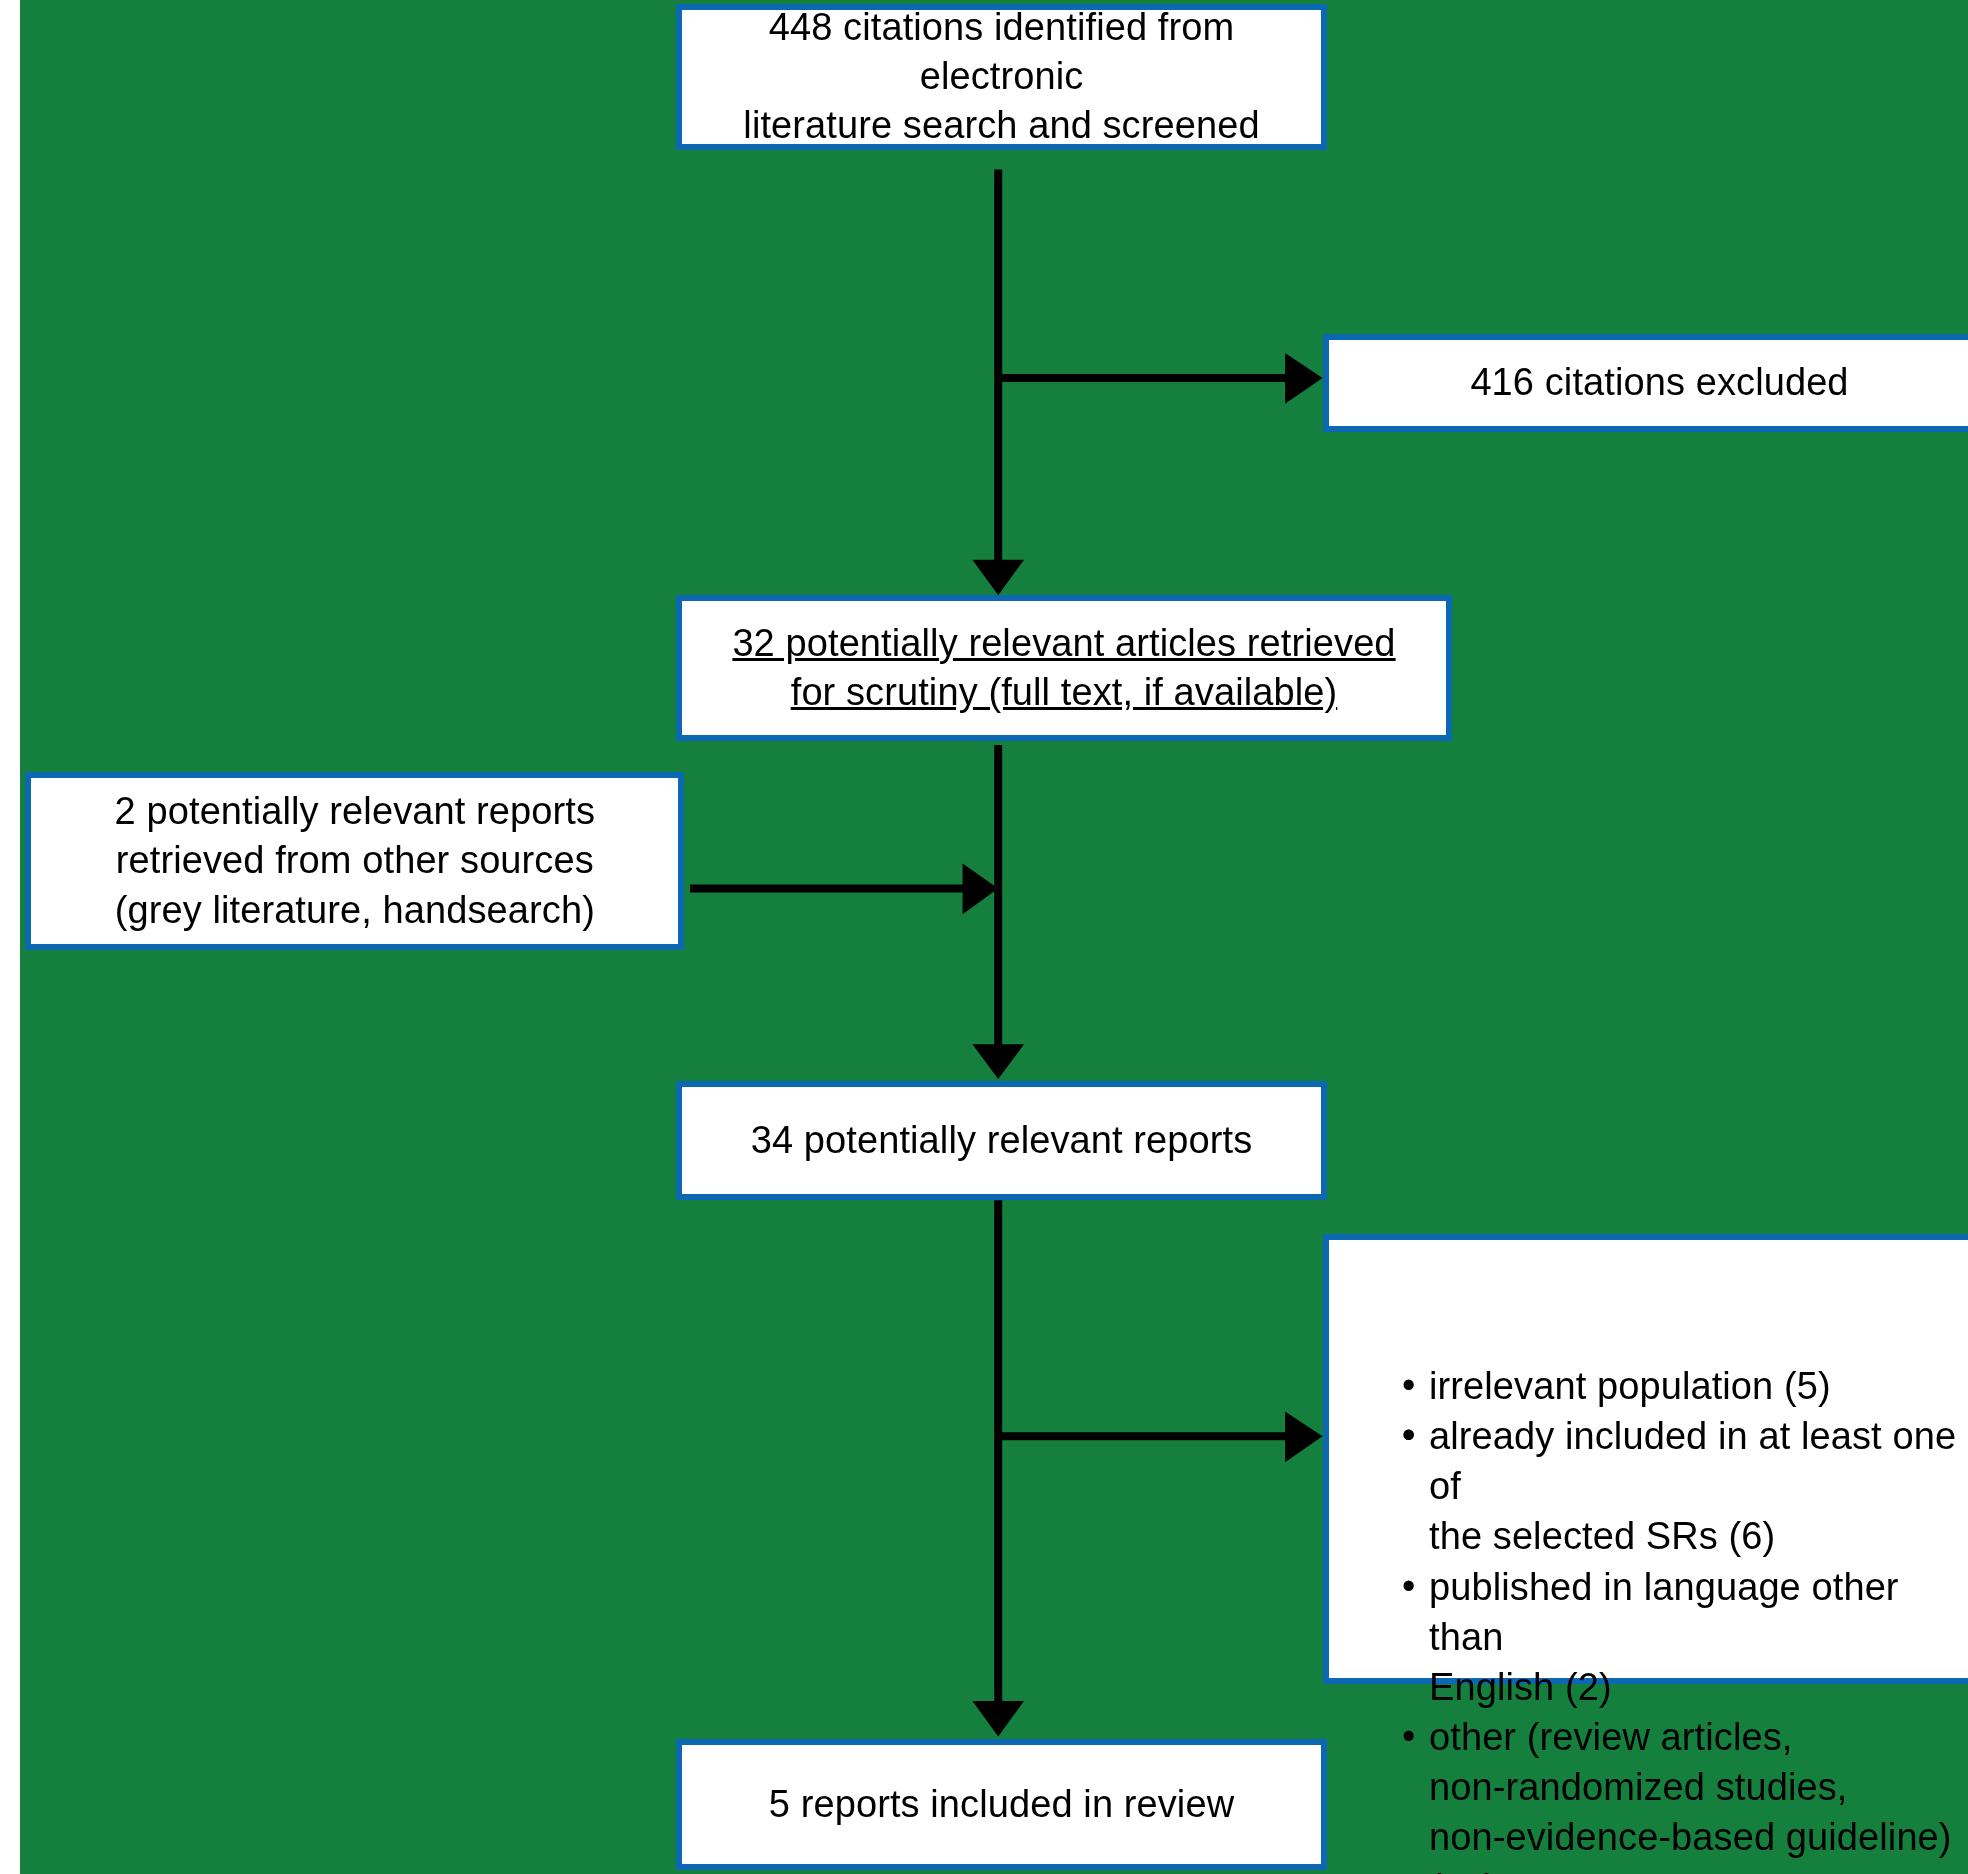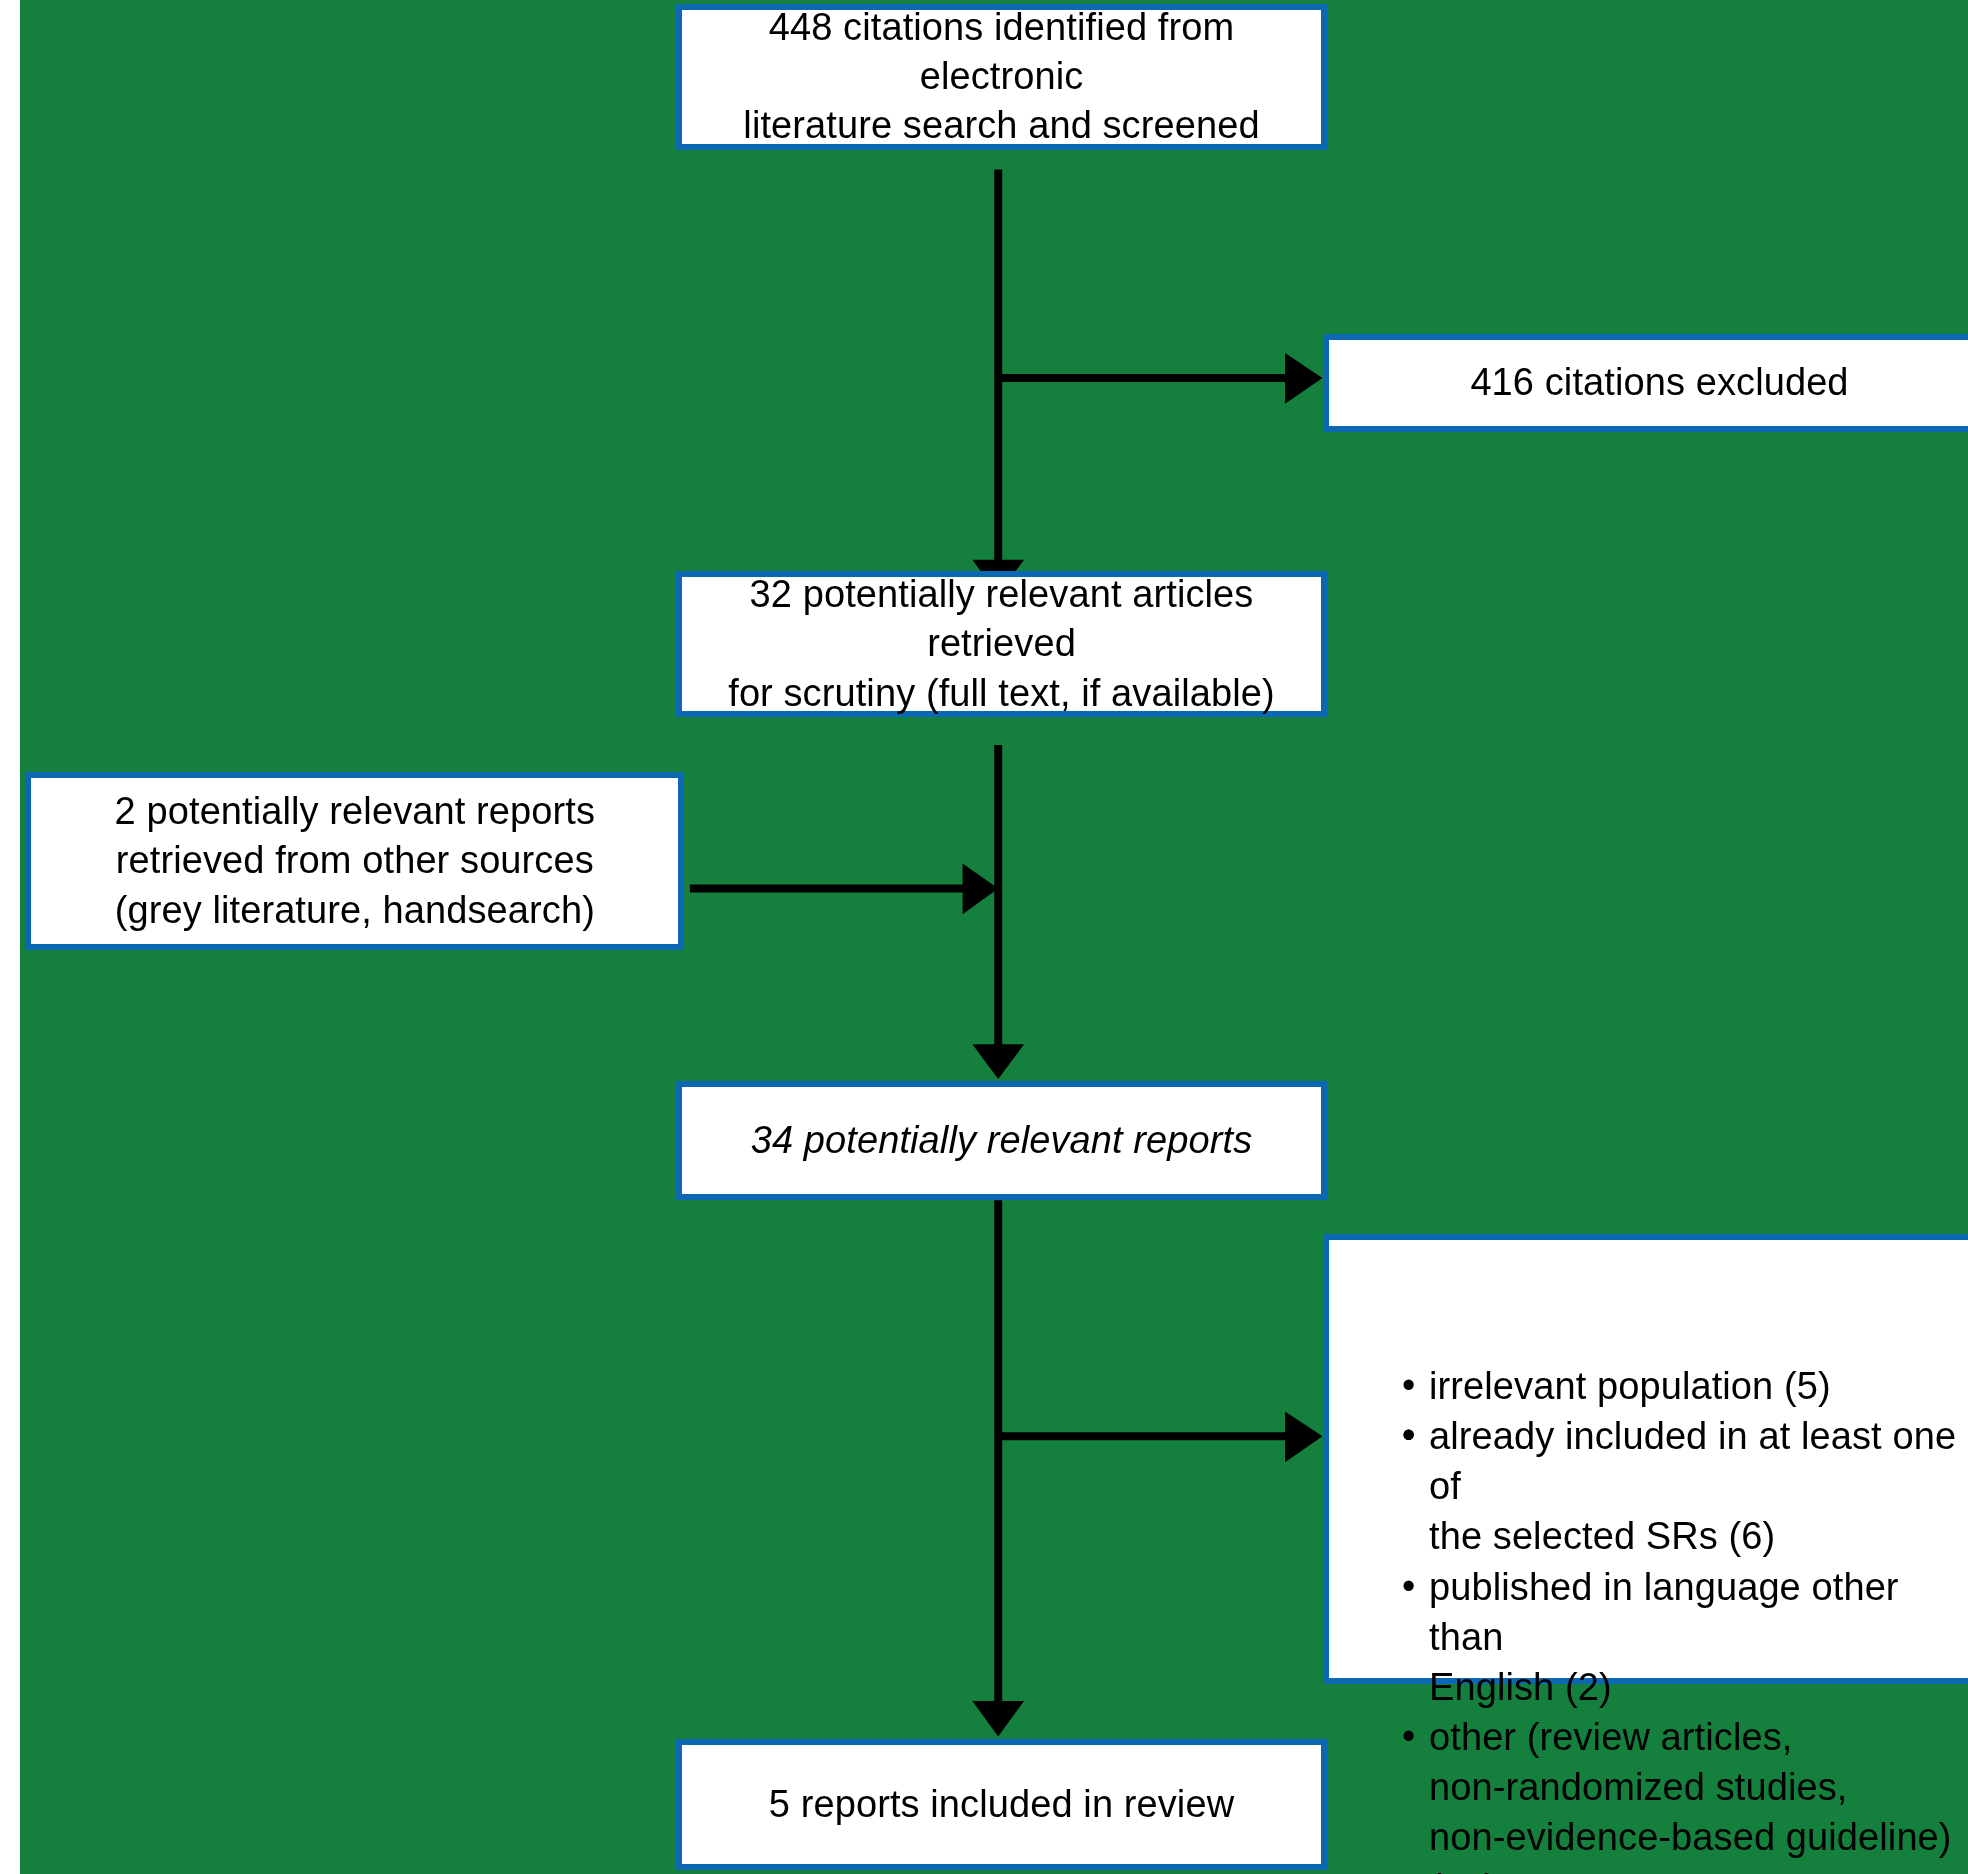--- a/index.html
+++ b/index.html
@@ -39,23 +39,23 @@
   }
   .node.left-align {
     display: block;
     text-align: left;
     justify-content: flex-start;
   }
 
   
   #node-identified   { left: 656px;  top: 3.6px;    width: 651px; height: 146px; }
   #node-excluded-416 { left: 1303px; top: 334px;  width: 673px; height: 98px; }
-  #node-retrieved-32 { left: 656px;  top: 571px;  width: 651px; height: 146px; }
+  #node-retrieved-32 { left: 656px;  top: 595px;  width: 776px; height: 146px; text-decoration: underline; }
   #node-other-sources{ left: 5.3px;    top: 772px;  width: 659px; height: 178px; }
-  #node-reports-34   { left: 656px;  top: 1081px; width: 651px; height: 119px; font-style: italic; }
+  #node-reports-34   { left: 656px;  top: 1081px; width: 651px; height: 119px; }
   #node-excluded-29  { left: 1303px; top: 1234px; width: 673px; height: 450px; }
   #node-included-5   { left: 656px;  top: 1739px; width: 651px; height: 131px; text-align: center; }
 
   
   .excl-wrap {
     padding: 21.4px 16px 0 25px;
     font-size: 38px;
     line-height: 1.32;
   }
   .excl-heading { margin: 0 0 1.8px 0; }

